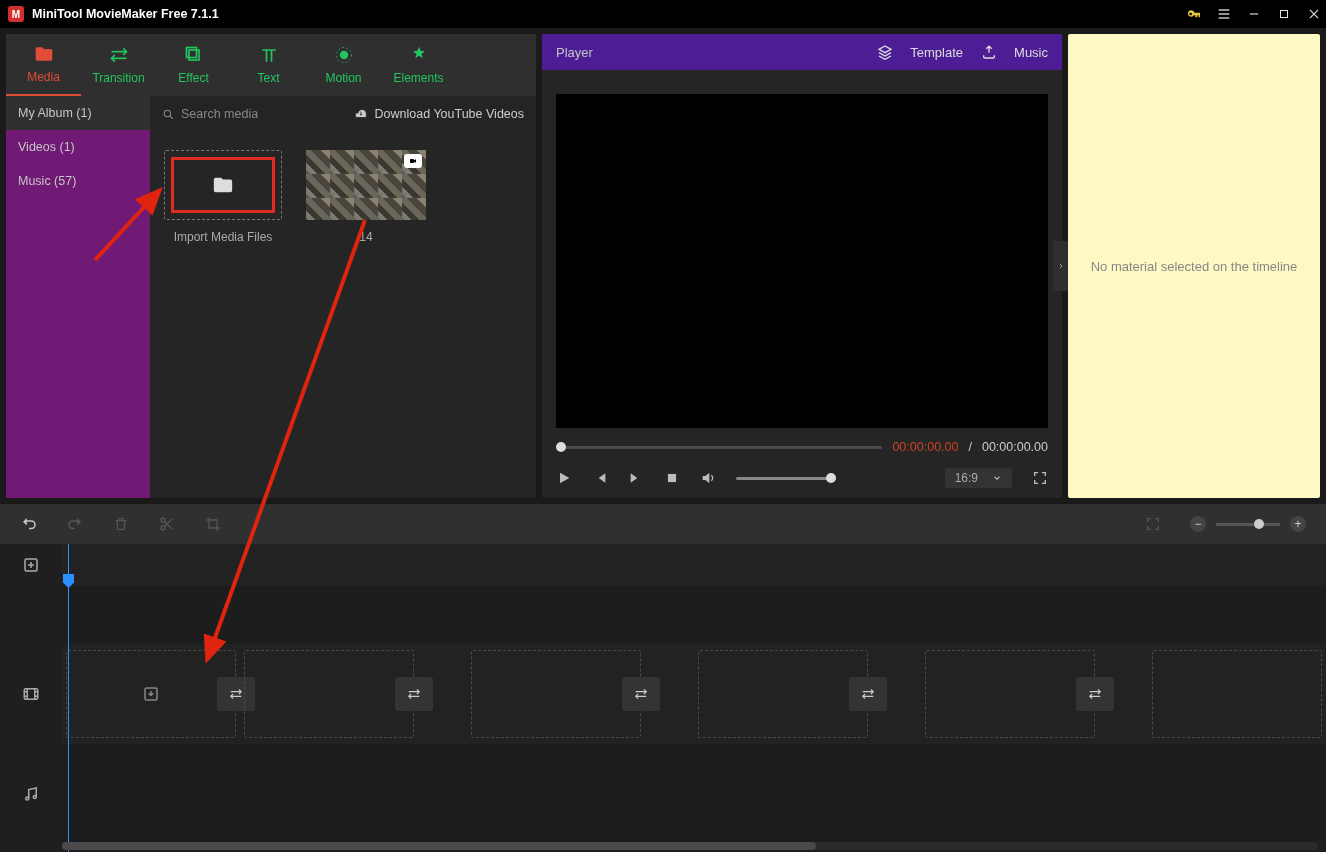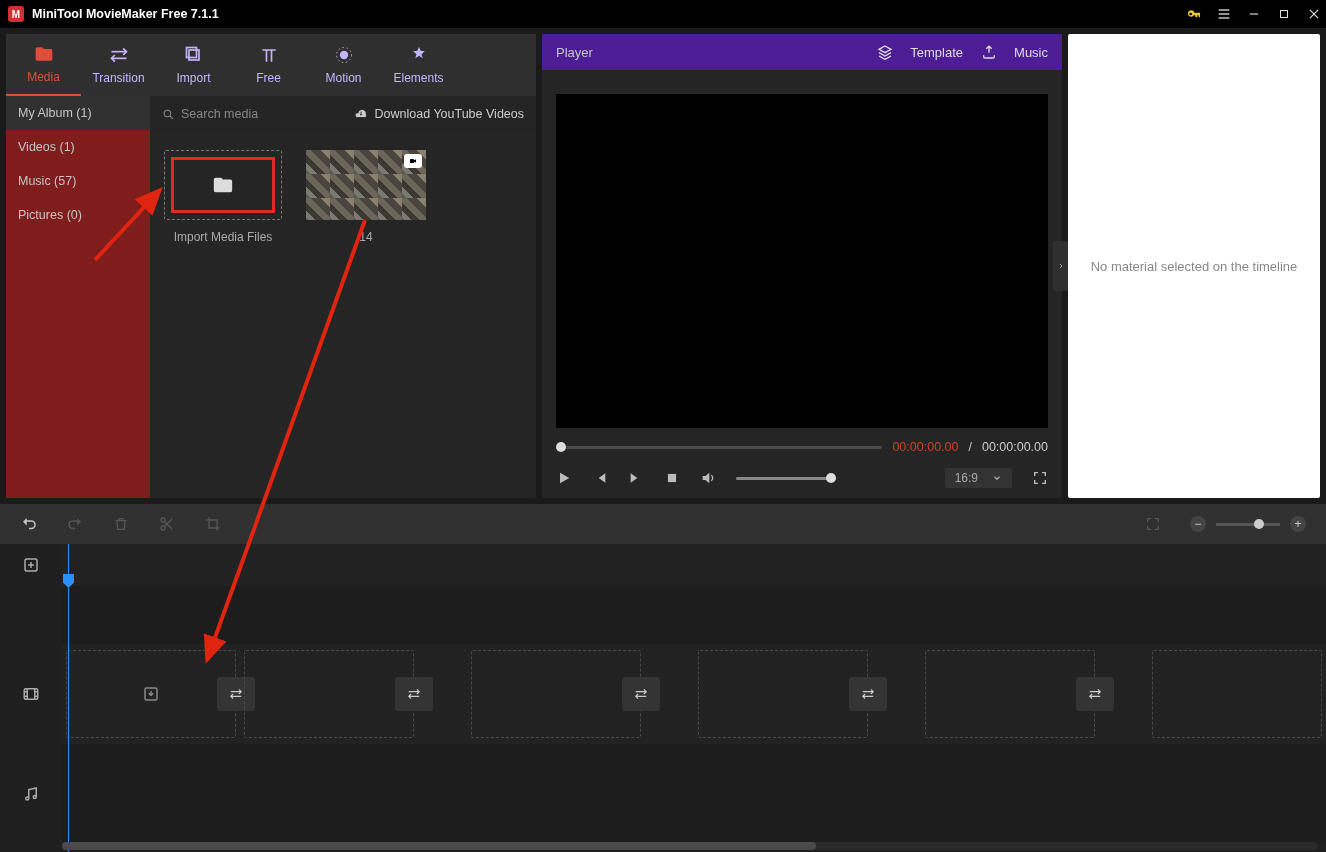--- a/index.html
+++ b/index.html
@@ -11,31 +11,31 @@
   .app-logo { width: 16px; height: 16px; background: #d03030; border-radius: 3px; display: flex; align-items: center; justify-content: center; color: #fff; font-size: 10px; font-weight: bold; }
   .titlebar-title { color: #fff; font-weight: 600; font-size:12.5px; }
   .titlebar-right { display: flex; align-items: center; gap: 14px; }
   .tb-icon { width: 16px; height: 16px; display: flex; align-items: center; justify-content: center; cursor: pointer; color:#ddd; }
   .tb-key { color: #e8c33b; }
   
   
   .workspace { display: flex; gap: 6px; padding: 6px; background: #1a1a1a; height: 476px; }
   .media-pane { width: 530px; background: #252525; display: flex; flex-direction: column; border-radius: 2px; }
   .player-pane { width: 520px; background: #252525; border-radius: 2px; display: flex; flex-direction: column; }
-  .props-pane { flex: 1; background: #ffffff; border-radius: 2px; position: relative; display: flex; align-items:center; justify-content:center; color:#888; font-size:13px; }
+  .props-pane { flex: 1; background: #fef9c3; border-radius: 2px; position: relative; display: flex; align-items:center; justify-content:center; color:#888; font-size:13px; }
   
   
   .toptabs { display: flex; background: #2f2f2f; height: 62px; }
-  .toptab { flex: 0 0 auto; width: 75px; display: flex; flex-direction: column; align-items: center; justify-content: center; gap: 6px; font-size: 12px; color: #c4b5fd; cursor: pointer; }
+  .toptab { flex: 0 0 auto; width: 75px; display: flex; flex-direction: column; align-items: center; justify-content: center; gap: 6px; font-size: 12px; color: #22c55e; cursor: pointer; }
   .toptab.active { color: #e04d3a; border-bottom: 2px solid #e04d3a; }
   .toptab svg { width: 20px; height: 20px; }
   
   
   .media-content { display: flex; flex:1; }
-  .sidebar { width: 144px; background: #7f1d1d; font-size: 12.5px; }
+  .sidebar { width: 144px; background: #701a75; font-size: 12.5px; }
   .sidebar-item { padding: 10px 12px; cursor: pointer; color:#c5c5c5;}
   .sidebar-item.active { background: #303030; }
   
   .media-right { flex:1; display:flex; flex-direction:column;}
   .searchrow { height: 36px; display:flex; align-items:center; padding:0 12px; gap:8px; background:#242424; font-size:12.5px; justify-content:space-between;}
   .searchbox { display:flex; align-items:center; gap:6px; color:#888;}
   .ytlink { display:flex; align-items:center; gap:6px; color:#ccc; cursor:pointer;}
   
   .thumbs { display:flex; gap:24px; padding:18px 14px; align-items:flex-end;}
   .thumb-card { display:flex; flex-direction:column; align-items:center; gap:10px; font-size:12px; color:#aaa;}
@@ -158,48 +158,47 @@
             <line x1="3" y1="8" x2="21" y2="8"></line>
             <line x1="3" y1="16" x2="21" y2="16"></line>
           </svg>
         <span>Transition</span>
       </div>
       <div class="toptab">
         <svg viewBox="0 0 24 24" fill="none" stroke="currentColor" stroke-width="2">
             <rect x="6" y="6" width="12" height="12"></rect>
             <rect x="3" y="3" width="12" height="12"></rect>
           </svg>
-        <span>Import</span>
+        <span>Effect</span>
       </div>
       <div class="toptab">
         <svg viewBox="0 0 24 24" fill="none" stroke="currentColor" stroke-width="2">
             <path d="M4 6h16M9 6v14M15 6v14"></path>
           </svg>
-        <span>Free</span>
+        <span>Text</span>
       </div>
       <div class="toptab">
         <svg viewBox="0 0 24 24" fill="currentColor">
             <circle cx="12" cy="12" r="5"></circle>
             <circle cx="12" cy="12" r="9" fill="none" stroke="currentColor" stroke-width="1" stroke-dasharray="2 3"></circle>
           </svg>
         <span>Motion</span>
       </div>
       <div class="toptab">
         <svg viewBox="0 0 24 24" fill="currentColor">
             <path d="M12 2l2 5 5 .5-4 3.5 1.5 5L12 13l-4.5 3 1.5-5-4-3.5 5-.5z"></path>
           </svg>
         <span>Elements</span>
       </div>
     </div>
     <div class="media-content">
       <div class="sidebar">
         <div class="sidebar-item active"><span>My Album (1)</span></div>
         <div class="sidebar-item"><span>Videos (1)</span></div>
         <div class="sidebar-item"><span>Music (57)</span></div>
-        <div class="sidebar-item"><span>Pictures (0)</span></div>
       </div>
       <div class="media-right">
         <div class="searchrow">
           <div class="searchbox">
             <svg width="13" height="13" viewBox="0 0 24 24" fill="none" stroke="currentColor" stroke-width="2">
                 <circle cx="10" cy="10" r="6"></circle>
                 <line x1="20" y1="20" x2="14.5" y2="14.5"></line>
               </svg>
             <span>Search media</span>
           </div>

